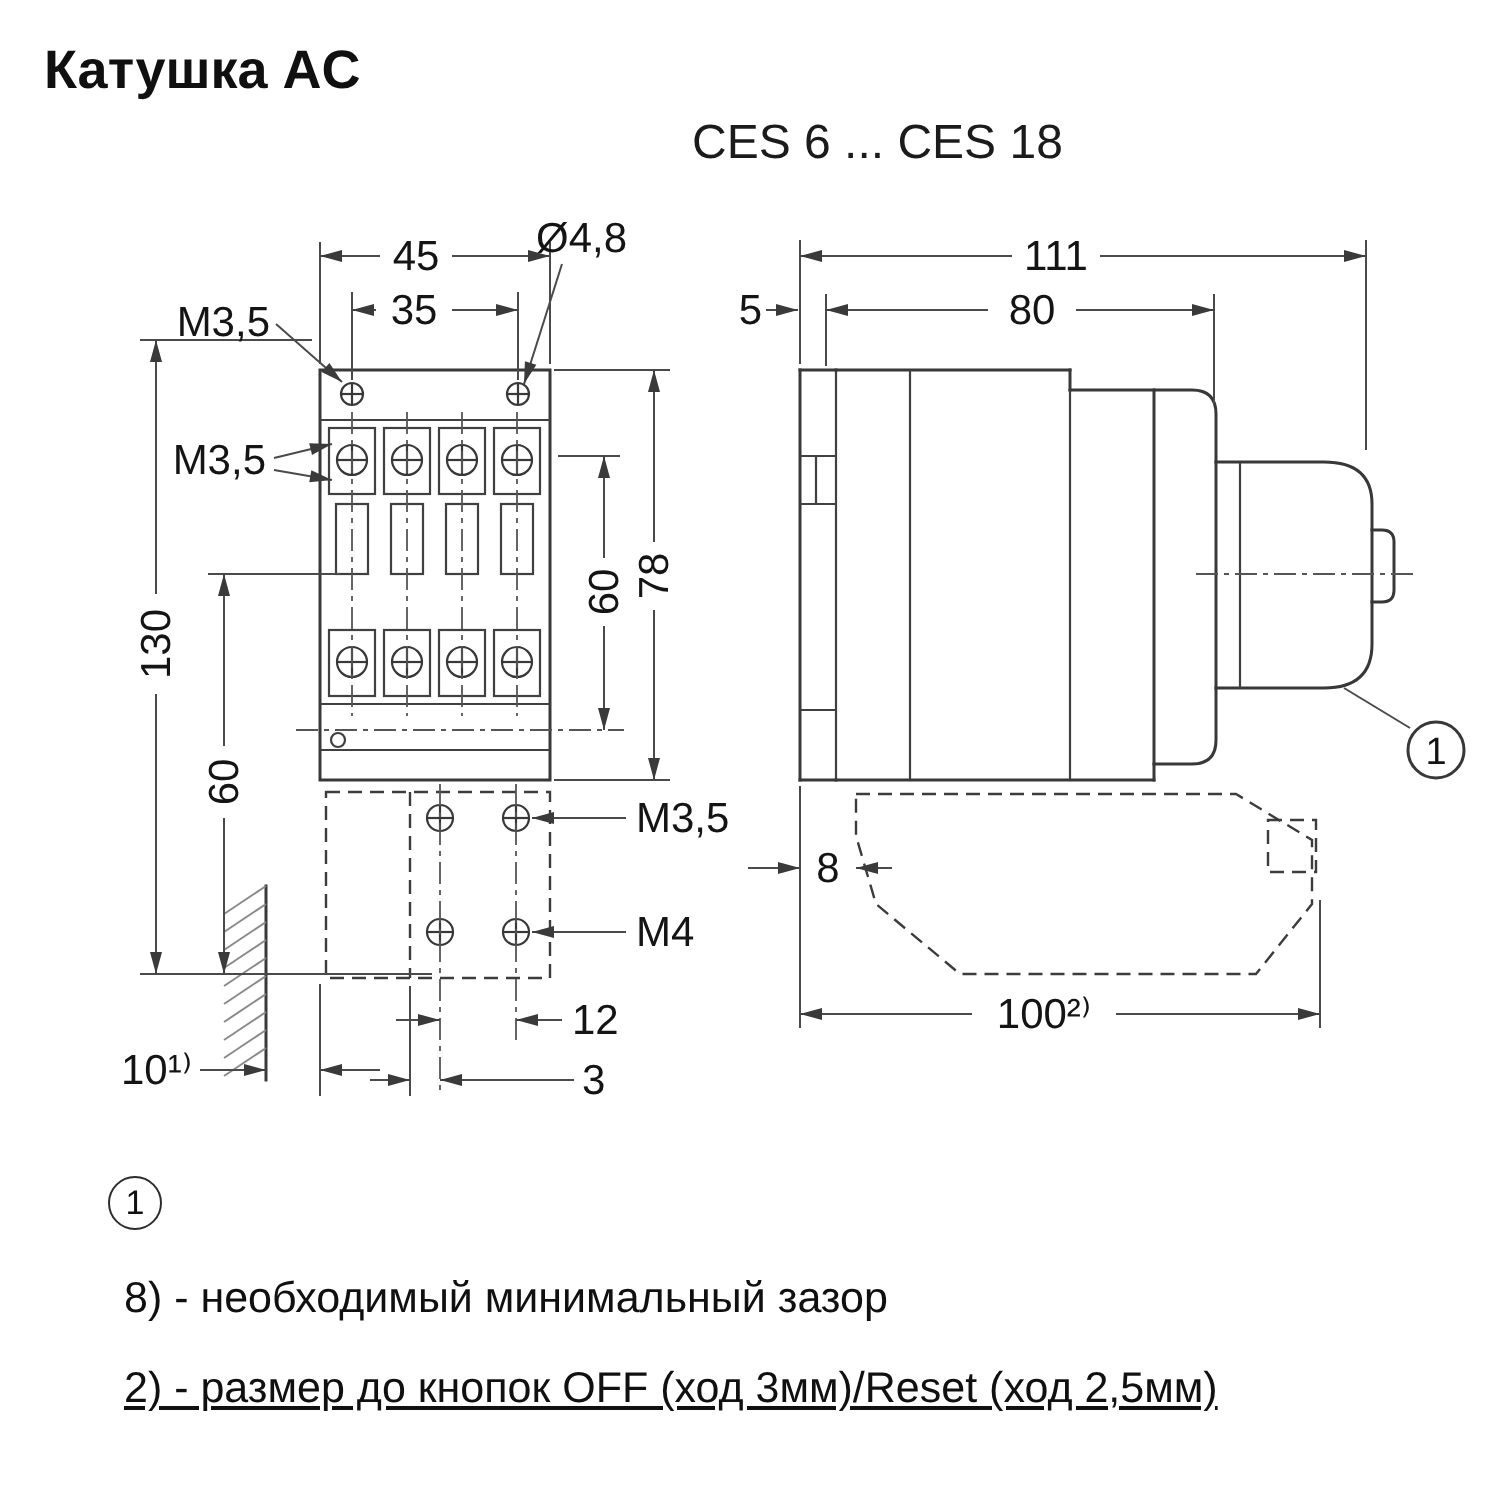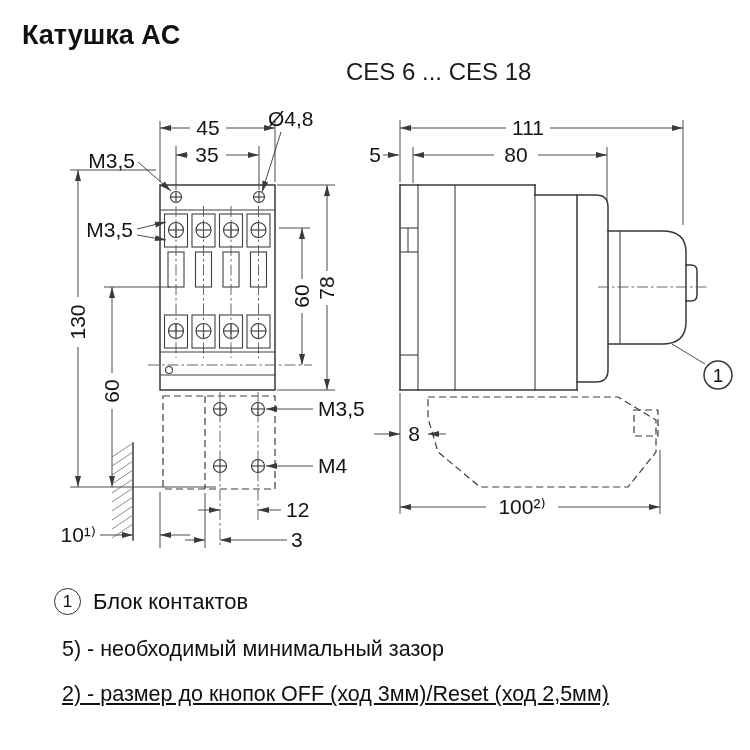--- a/index.html
+++ b/index.html
@@ -261,18 +261,17 @@
       <text class="dim" x="528" y="135" text-anchor="middle">111</text>
       <text class="dim" x="381" y="162" text-anchor="end">5</text>
       <text class="dim" x="516" y="162" text-anchor="middle">80</text>
       <text class="dim" x="414" y="441" text-anchor="middle">8</text>
       <text class="dim" x="522" y="514" text-anchor="middle">100²⁾</text>
     </g>
   </svg>
 
   <div class="legend-callout">
     <span class="callout-circle">1</span>
-    <span>Блок контактов</span>
   </div>
-  <div class="note" id="note1">5) - необходимый минимальный зазор</div>
+  <div class="note" id="note1">8) - необходимый минимальный зазор</div>
   <div class="note" id="note2">2) - размер до кнопок OFF (ход 3мм)/Reset (ход 2,5мм)</div>
 
 </div>
 
 </body></html>

